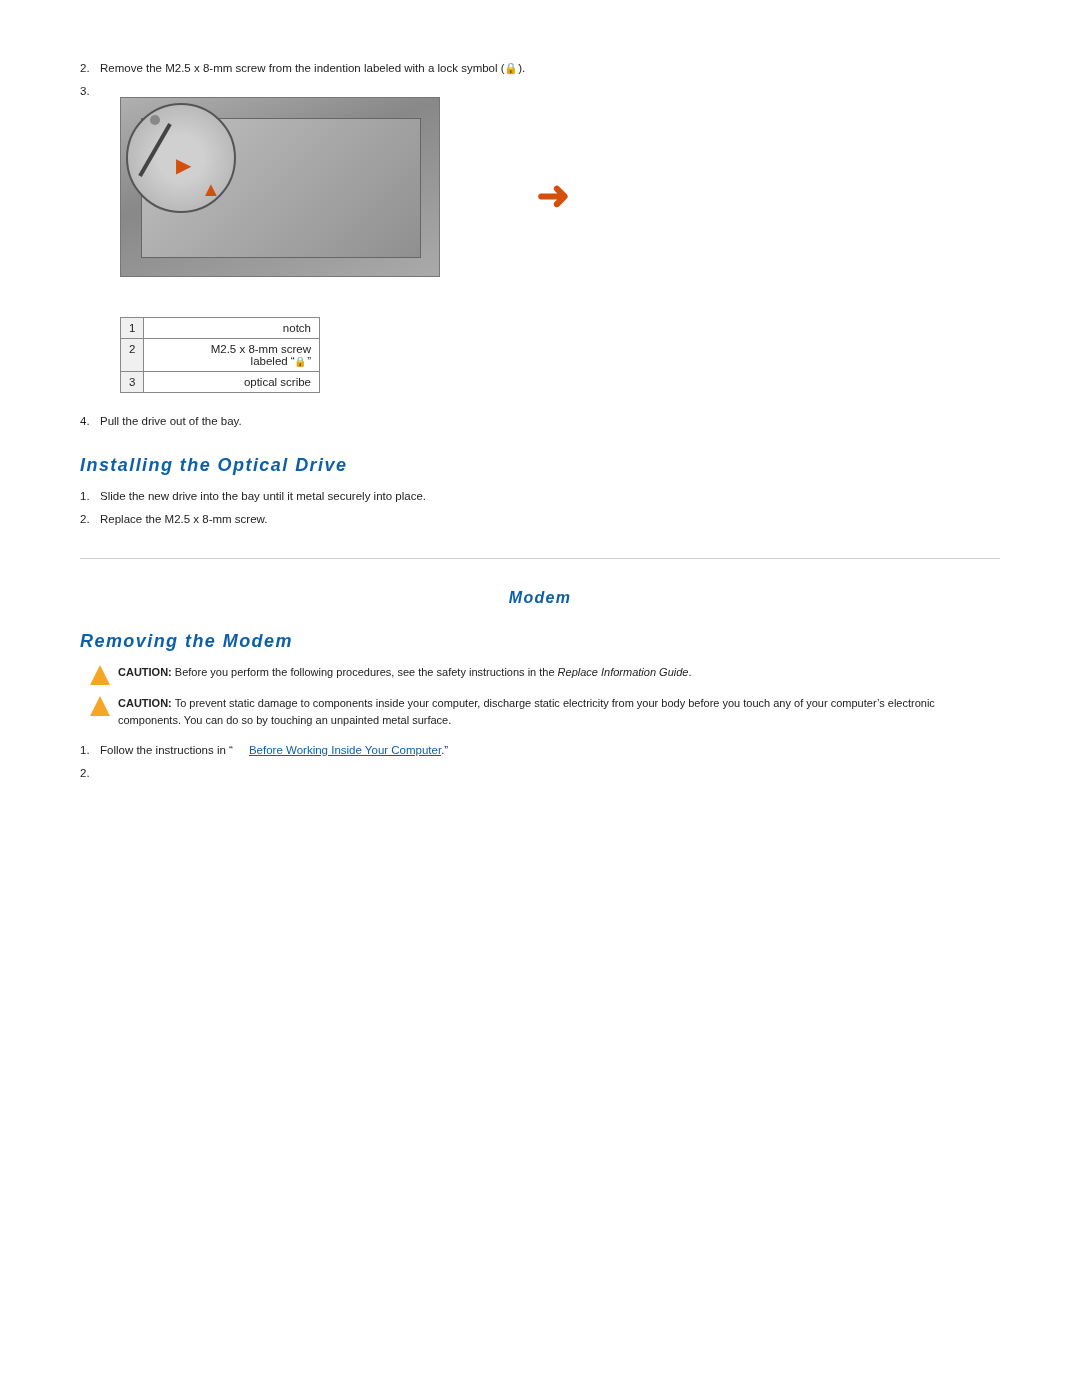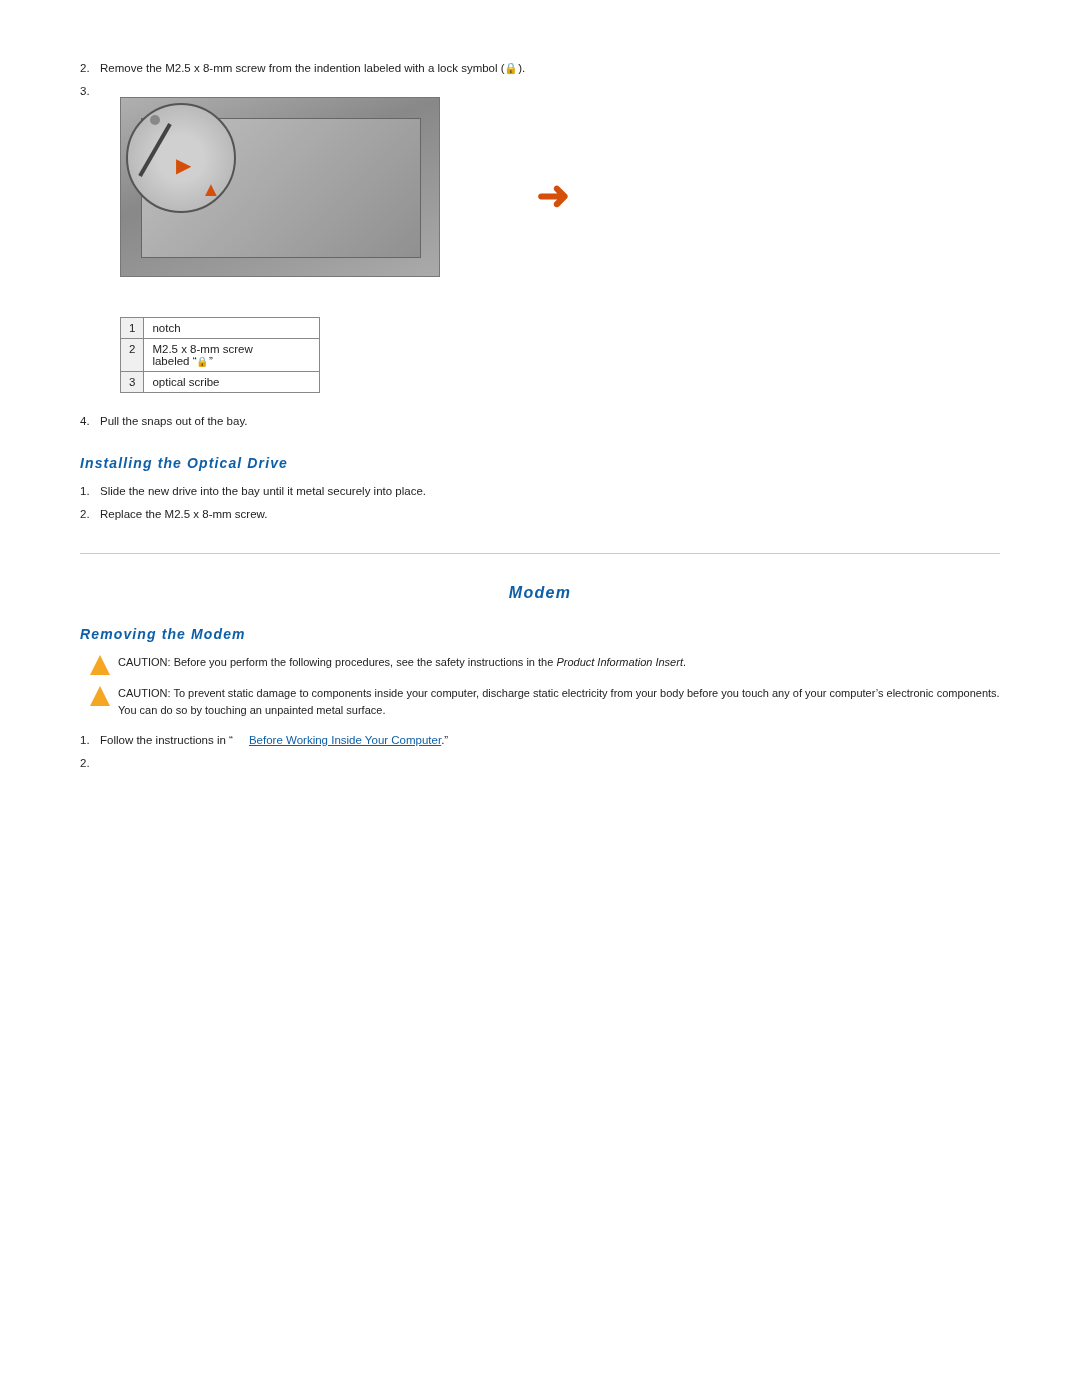--- a/index.html
+++ b/index.html
@@ -33,30 +33,31 @@
     .legend-table {
       border-collapse: collapse;
       margin: 10px 0 20px 30px;
       width: 200px;
     }
     .legend-table td {
       border: 1px solid #888;
       padding: 4px 8px;
       font-size: 11.5px;
       vertical-align: top;
+      text-align: right;
     }
     .legend-table td:first-child {
       width: 20px;
       text-align: center;
       background: #f0f0f0;
     }
 
     
     .section-heading {
-      font-size: 14px;
+      font-size: 18px;
       font-weight: bold;
       color: #0d5fa8;
       letter-spacing: 0.08em;
       margin: 24px 0 12px 0;
       font-style: italic;
     }
 
     .main-section-heading {
       font-size: 16px;
       font-weight: bold;
@@ -89,21 +90,21 @@
       clip-path: polygon(50% 0%, 0% 100%, 100% 100%);
       margin-top: 1px;
       flex-shrink: 0;
     }
     .caution-text {
       font-size: 11px;
       line-height: 1.5;
       color: #222;
     }
     .caution-text strong {
-      font-weight: normal;
+      font-weight: bold;
     }
     .caution-text em {
       font-style: italic;
     }
 
     .link-text {
       color: #0d5fa8;
       text-decoration: underline;
       cursor: pointer;
       padding-left: 16px;
@@ -156,21 +157,21 @@
     <tr>
       <td>3</td>
       <td>optical scribe</td>
     </tr>
   </tbody>
 </table>
 
 <ol class="step-list" style="margin-top: 14px; margin-left: 0;">
   <li>
     <span class="step-num">4.</span>
-    <span>Pull the snaps out of the bay.</span>
+    <span>Pull the drive out of the bay.</span>
   </li>
 </ol>
 
 <h2 class="section-heading">Installing the Optical Drive</h2>
 
 <ol class="step-list">
   <li>
     <span class="step-num">1.</span>
     <span>Slide the new drive into the bay until it metal securely into place.</span>
   </li>
@@ -184,21 +185,21 @@
 
 <h1 class="main-section-heading">Modem</h1>
 
 <h2 class="section-heading">Removing the Modem</h2>
 
 <div class="caution-block">
   <div class="caution-icon"></div>
   <div class="caution-text">
     <strong>CAUTION:</strong>
     <span>Before you perform the following procedures, see the safety instructions in the </span>
-    <em>Product Information Insert</em><span>.</span>
+    <em>Replace Information Guide</em><span>.</span>
   </div>
 </div>
 
 <div class="caution-block">
   <div class="caution-icon"></div>
   <div class="caution-text">
     <strong>CAUTION:</strong>
     <span>To prevent static damage to components inside your computer, discharge static electricity from your body before you touch any of your computer’s electronic components. You can do so by touching an unpainted metal surface.</span>
   </div>
 </div>

